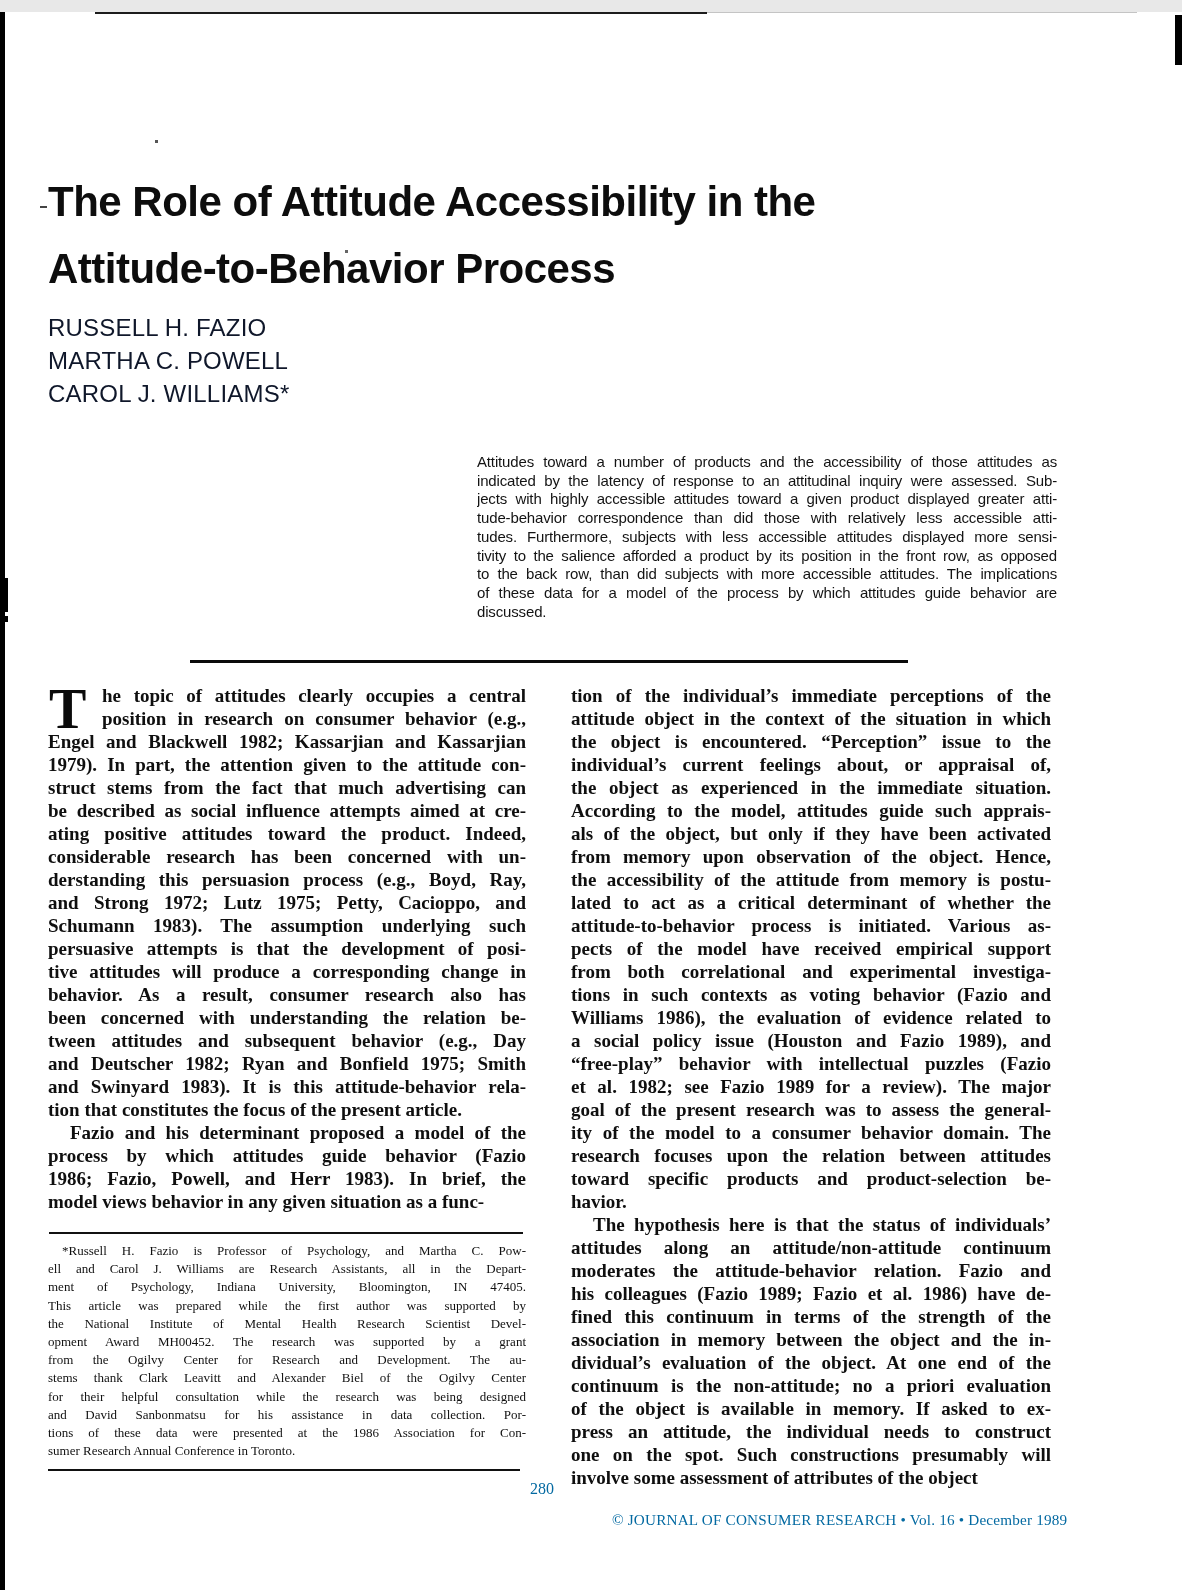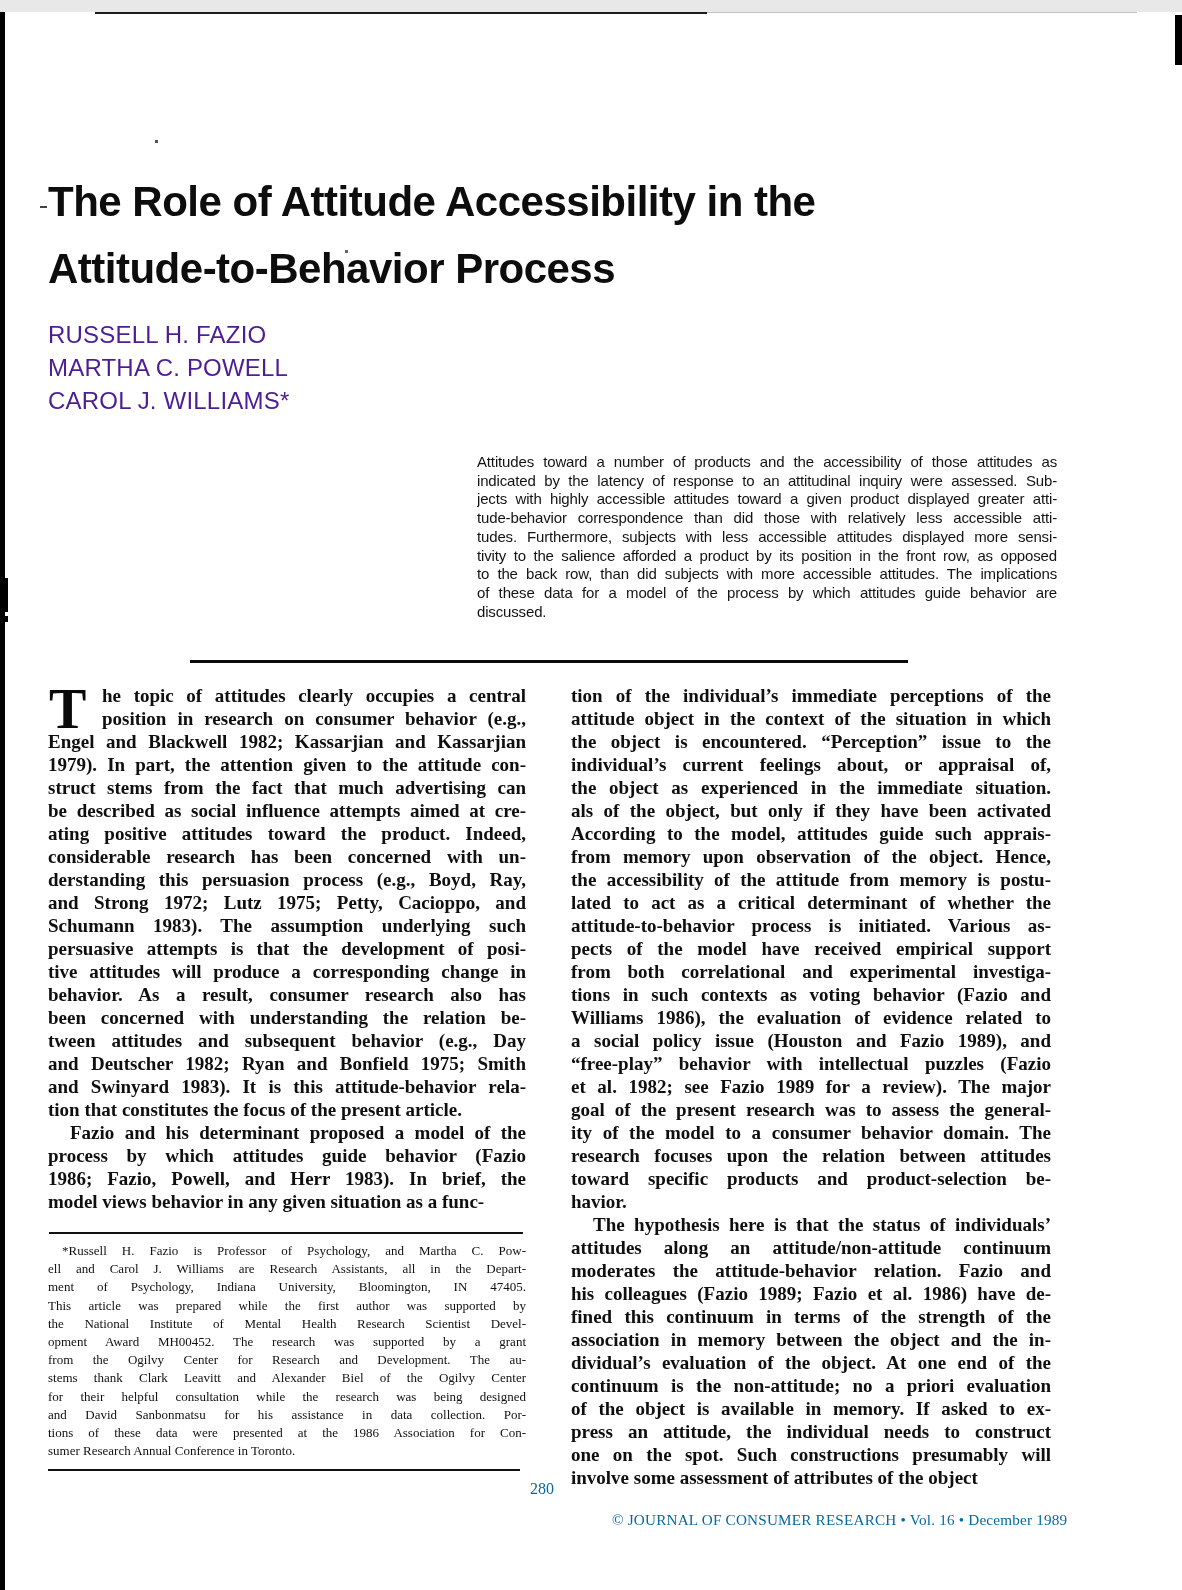--- a/index.html
+++ b/index.html
@@ -28,23 +28,23 @@
 
   
   .title {
     position:absolute; left:48px; top:156px; width:900px;
     font-family:"Liberation Sans","DejaVu Sans",sans-serif;
     font-weight:bold; font-size:42px; line-height:67px;
     letter-spacing:-0.5px; color:#0d0d0d; margin:0;
   }
   .title .t-line { display:block; }
   .authors {
-    position:absolute; left:48px; top:306px;
+    position:absolute; left:48px; top:299px;
     font-family:"Liberation Sans","DejaVu Sans",sans-serif;
-    font-size:24px; line-height:33px; letter-spacing:0.2px; color:#4c1d95;
+    font-size:24px; line-height:33px; letter-spacing:0.2px; color:#0f172a;
   }
 
   
   .abstract {
     position:absolute; left:477px; top:441px; width:580px;
     font-family:"Liberation Sans","DejaVu Sans",sans-serif;
     font-size:15px; line-height:18.7px; letter-spacing:-0.15px; color:#131313;
   }
   .abstract .line { max-height:19px; }
 
@@ -177,22 +177,22 @@
         <div class="line last">model views behavior in any given situation as a func-</div>
       </div>
     </section>
   <section class="col col-right">
       <div class="para">
         <div class="line">tion of the individual’s immediate perceptions of the</div>
         <div class="line">attitude object in the context of the situation in which</div>
         <div class="line">the object is encountered. “Perception” issue to the</div>
         <div class="line">individual’s current feelings about, or appraisal of,</div>
         <div class="line">the object as experienced in the immediate situation.</div>
+        <div class="line">According to the model, attitudes guide such apprais-</div>
         <div class="line">als of the object, but only if they have been activated</div>
-        <div class="line">According to the model, attitudes guide such apprais-</div>
         <div class="line">from memory upon observation of the object. Hence,</div>
         <div class="line">the accessibility of the attitude from memory is postu-</div>
         <div class="line">lated to act as a critical determinant of whether the</div>
         <div class="line">attitude-to-behavior process is initiated. Various as-</div>
         <div class="line">pects of the model have received empirical support</div>
         <div class="line">from both correlational and experimental investiga-</div>
         <div class="line">tions in such contexts as voting behavior (Fazio and</div>
         <div class="line">Williams 1986), the evaluation of evidence related to</div>
         <div class="line">a social policy issue (Houston and Fazio 1989), and</div>
         <div class="line">“free-play” behavior with intellectual puzzles (Fazio</div>

